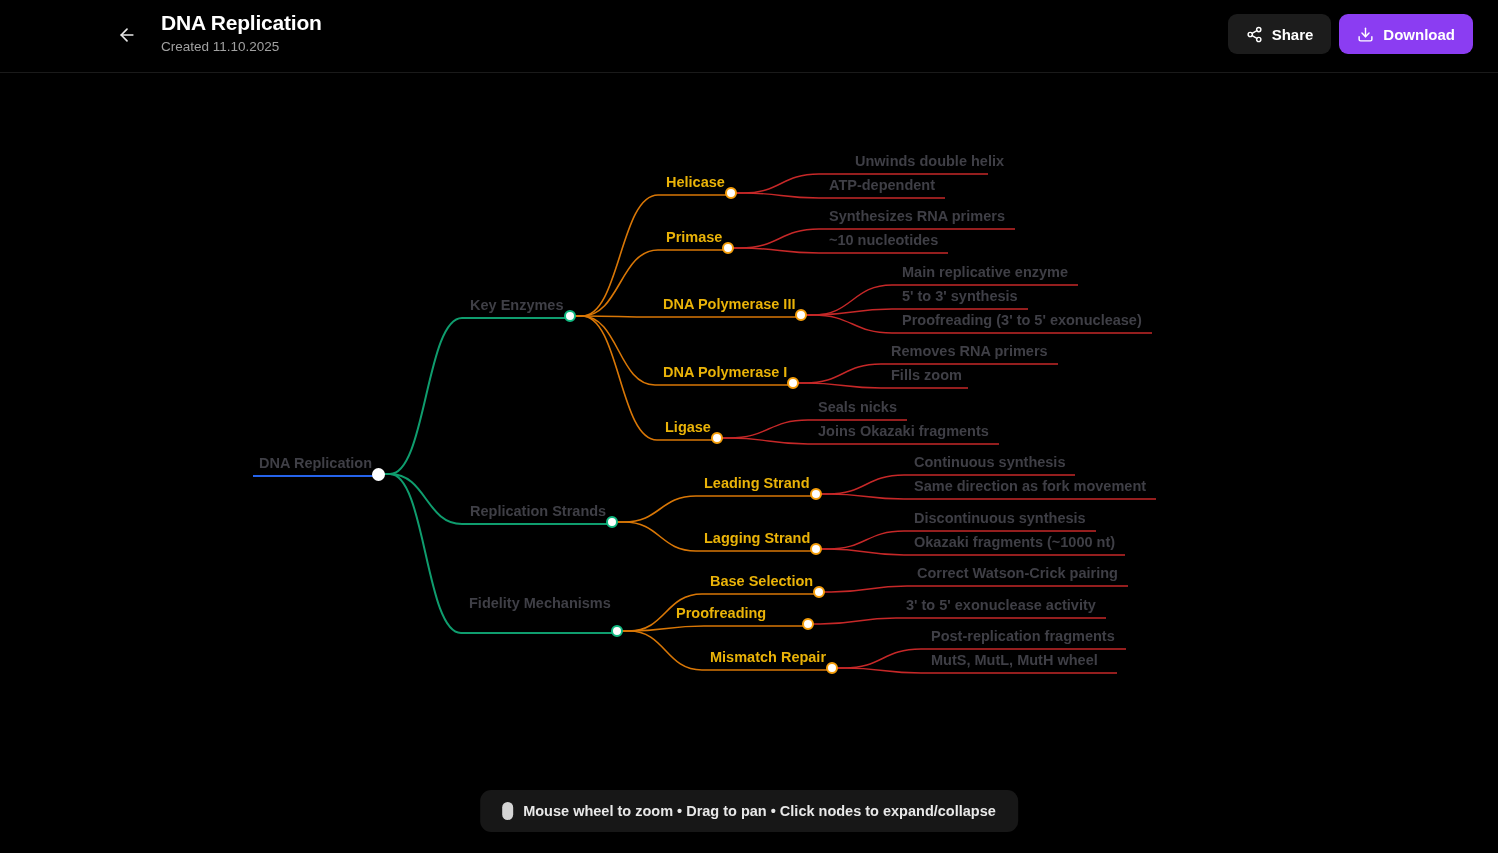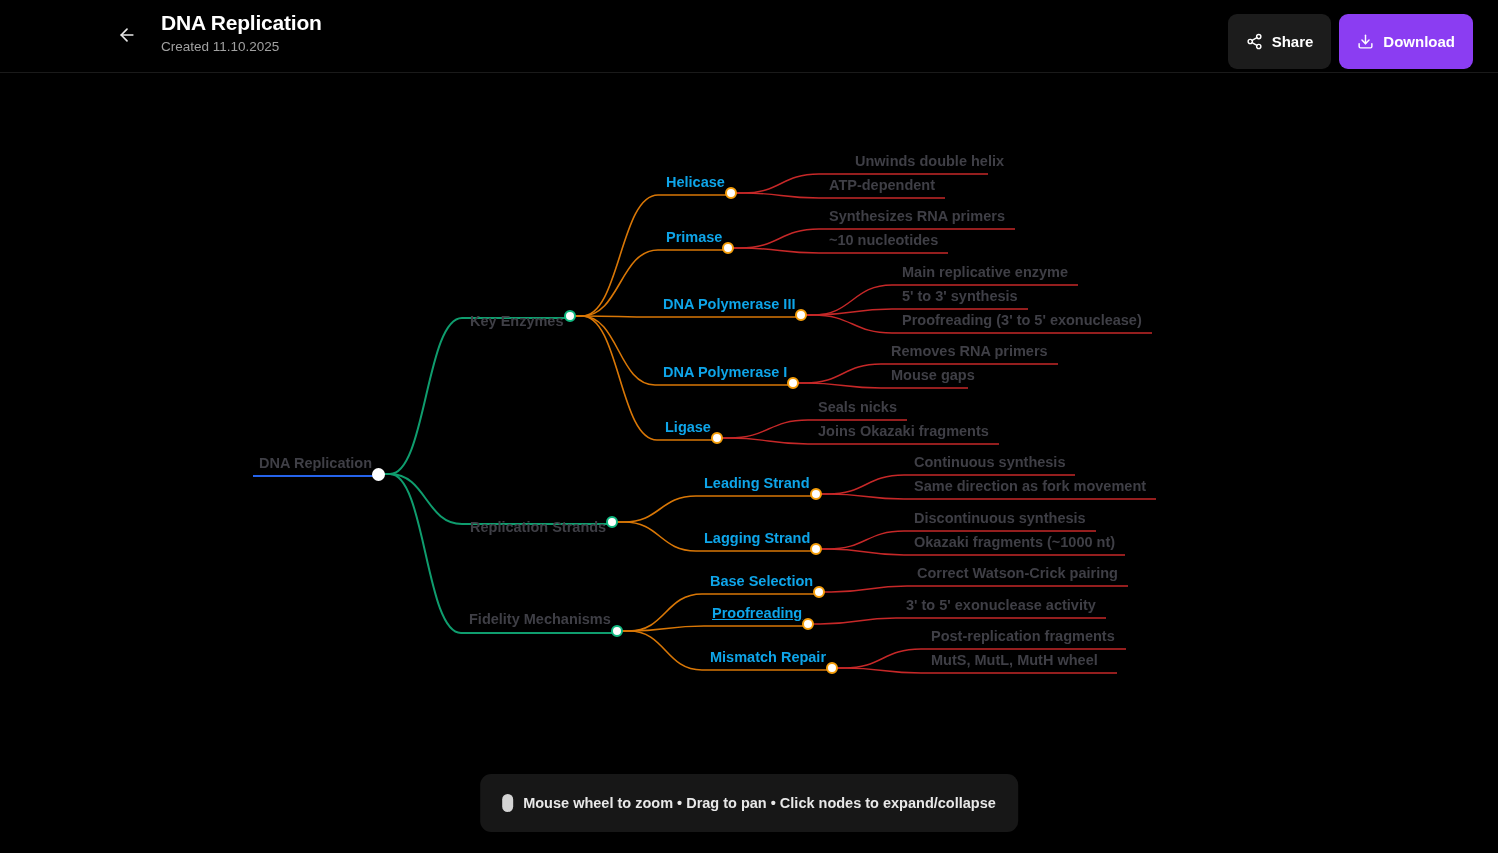--- a/index.html
+++ b/index.html
@@ -31,21 +31,21 @@
   }
   .page-subtitle {
     font-size:13.5px; color:#a1a1a1; line-height:18px; margin-top:2px;
   }
   .header-actions {
     position:absolute; right:25px; top:14px;
     display:flex; gap:8px; align-items:center;
   }
   .btn {
     display:flex; align-items:center; gap:9px;
-    height:55px; padding:0 18px;
+    height:40px; padding:0 18px;
     border-radius:9px; border:none;
     font-size:15px; font-weight:bold; color:#ffffff;
     cursor:pointer; font-family:"Liberation Sans", sans-serif;
   }
   .btn-share { background:#1c1c1c; }
   .btn-download { background:#8B3DF2; }
   .btn svg { display:block; }
 
   
   .canvas {
@@ -59,40 +59,40 @@
   .node-label {
     position:absolute;
     font-size:14.5px;
     font-weight:bold;
     color:#3f3f46;
     white-space:nowrap;
     line-height:16px;
     cursor:pointer;
   }
   .node-label.root { color:#3f3f46; font-size:14.5px; }
-  .node-label.lvl1 { color:#3f3f46;margin-top:16px; }
-  .node-label.lvl2 { color:#0ea5e9; }
+  .node-label.lvl1 { color:#3f3f46; }
+  .node-label.lvl2 { color:#eab308; }
   .node-label.lvl3 { color:#3f3f46; }
 
   .node-dot {
     position:absolute;
     border-radius:50%;
     background:#ffffff;
     cursor:pointer;
   }
 
   
   .hint-bar {
     position:absolute;
     left:50%; transform:translateX(-50%);
     bottom:21px;
     display:flex; align-items:center; gap:10px;
     background:#171717;
     border-radius:11px;
-    padding:20px 22px;
+    padding:12px 22px;
     font-size:14.5px; font-weight:bold; color:#e8e8e8;
     white-space:nowrap;
   }
   .mouse-glyph {
     display:inline-block;
     width:11px; height:18px;
     border-radius:5.5px;
     background:#d4d4d4;
   }
 </style>
@@ -205,35 +205,35 @@
       <div class="node-label lvl3" style="top: 104px; visibility: visible; left: 829px;">ATP-dependent</div>
       <div class="node-label lvl2" style="top: 156px; left: 666px; visibility: visible;">Primase</div>
       <div class="node-label lvl3" style="top: 135px; visibility: visible; left: 829px;">Synthesizes RNA primers</div>
       <div class="node-label lvl3" style="top: 159px; visibility: visible; left: 829px;">~10 nucleotides</div>
       <div class="node-label lvl2" style="top: 223px; left: 663px; visibility: visible;">DNA Polymerase III</div>
       <div class="node-label lvl3" style="top: 191px; visibility: visible; left: 902px;">Main replicative enzyme</div>
       <div class="node-label lvl3" style="top: 215px; visibility: visible; left: 902px;">5' to 3' synthesis</div>
       <div class="node-label lvl3" style="top: 239px; visibility: visible; left: 902px;">Proofreading (3' to 5' exonuclease)</div>
       <div class="node-label lvl2" style="top: 291px; left: 663px; visibility: visible;">DNA Polymerase I</div>
       <div class="node-label lvl3" style="top: 270px; visibility: visible; left: 891px;">Removes RNA primers</div>
-      <div class="node-label lvl3" style="top: 294px; visibility: visible; left: 891px;">Mouse gaps</div>
+      <div class="node-label lvl3" style="top: 294px; visibility: visible; left: 891px;">Fills zoom</div>
       <div class="node-label lvl2" style="top: 346px; left: 665px; visibility: visible;">Ligase</div>
       <div class="node-label lvl3" style="top: 326px; visibility: visible; left: 818px;">Seals nicks</div>
       <div class="node-label lvl3" style="top: 350px; visibility: visible; left: 818px;">Joins Okazaki fragments</div>
       <div class="node-label lvl1" style="top: 430px; left: 470px; visibility: visible;">Replication Strands</div>
       <div class="node-label lvl2" style="top: 402px; left: 704px; visibility: visible;">Leading Strand</div>
       <div class="node-label lvl3" style="top: 381px; visibility: visible; left: 914px;">Continuous synthesis</div>
       <div class="node-label lvl3" style="top: 405px; visibility: visible; left: 914px;">Same direction as fork movement</div>
       <div class="node-label lvl2" style="top: 457px; left: 704px; visibility: visible;">Lagging Strand</div>
       <div class="node-label lvl3" style="top: 437px; visibility: visible; left: 914px;">Discontinuous synthesis</div>
       <div class="node-label lvl3" style="top: 461px; visibility: visible; left: 914px;">Okazaki fragments (~1000 nt)</div>
       <div class="node-label lvl1" style="top: 522px; left: 469px; visibility: visible;">Fidelity Mechanisms</div>
       <div class="node-label lvl2" style="top: 500px; left: 710px; visibility: visible;">Base Selection</div>
       <div class="node-label lvl3" style="top: 492px; visibility: visible; left: 917px;">Correct Watson-Crick pairing</div>
-      <div class="node-label lvl2" style="top: 532px; left: 712px; visibility: visible; text-decoration: underline;">Proofreading</div>
+      <div class="node-label lvl2" style="top: 532px; left: 676px; visibility: visible;">Proofreading</div>
       <div class="node-label lvl3" style="top: 524px; visibility: visible; left: 906px;">3' to 5' exonuclease activity</div>
       <div class="node-label lvl2" style="top: 576px; left: 710px; visibility: visible;">Mismatch Repair</div>
       <div class="node-label lvl3" style="top: 555px; visibility: visible; left: 931px;">Post-replication fragments</div>
       <div class="node-label lvl3" style="top: 579px; visibility: visible; left: 931px;">MutS, MutL, MutH wheel</div>
     </div>
   <div id="dots">
       <div class="node-dot" style="left: 725px; top: 114px; width: 12px; height: 12px; border: 2px solid rgb(245, 158, 11);"></div>
       <div class="node-dot" style="left: 722px; top: 169px; width: 12px; height: 12px; border: 2px solid rgb(245, 158, 11);"></div>
       <div class="node-dot" style="left: 795px; top: 236px; width: 12px; height: 12px; border: 2px solid rgb(245, 158, 11);"></div>
       <div class="node-dot" style="left: 787px; top: 304px; width: 12px; height: 12px; border: 2px solid rgb(245, 158, 11);"></div>

